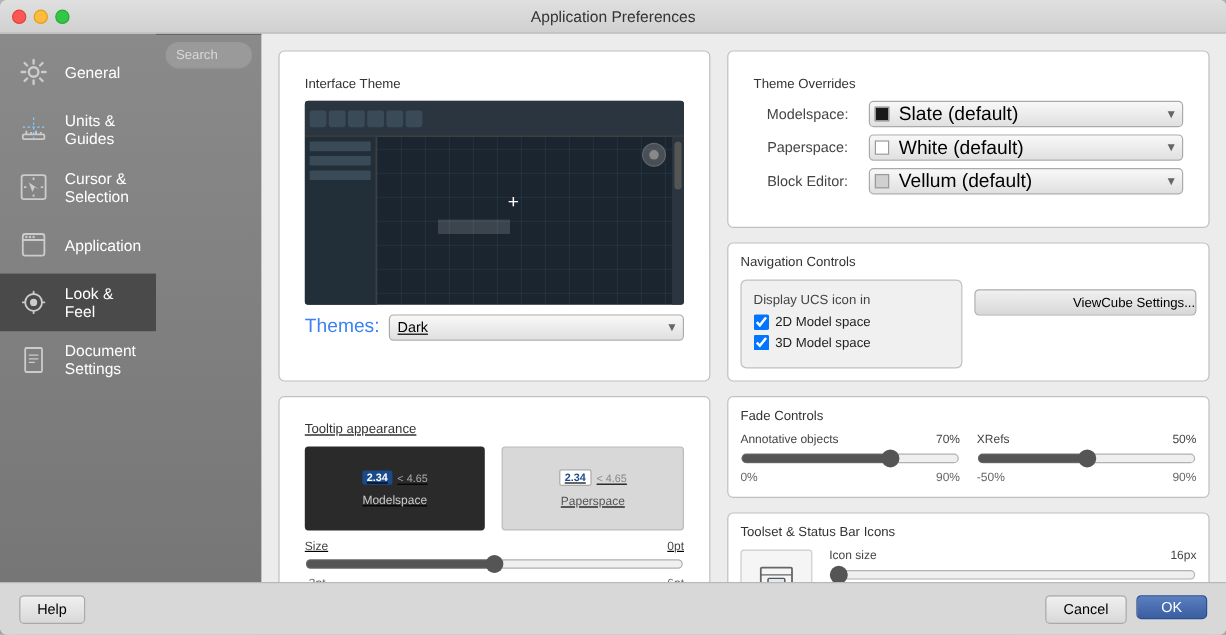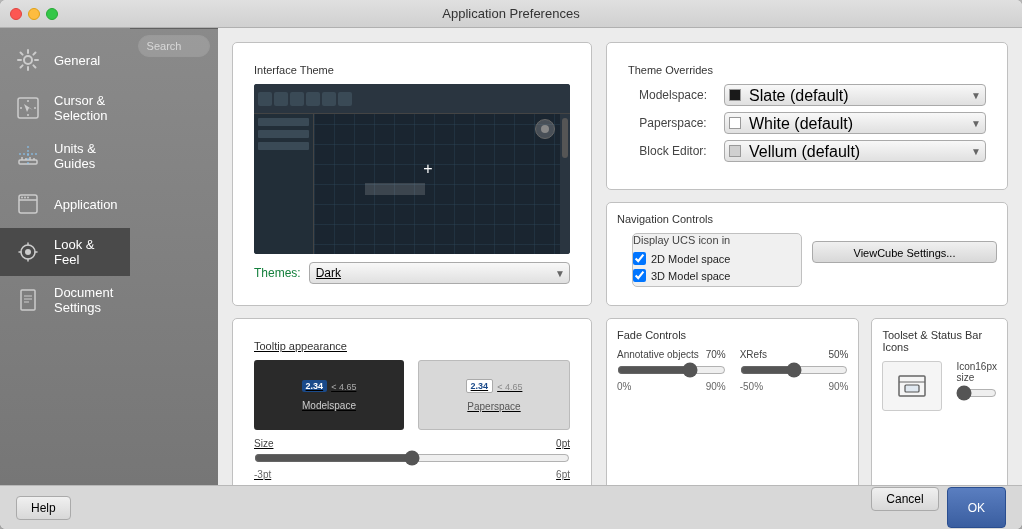--- a/index.html
+++ b/index.html
@@ -198,21 +198,21 @@
       width: 6px; height: 40px;
       background: #555;
       margin: 4px auto;
       border-radius: 3px;
     }
     .themes-row {
       display: flex;
       align-items: center;
       gap: 8px;
     }
-    .themes-label { color: #15803d; font-size: 12px; }
+    .themes-label { color: #3b82f6; font-size: 16px; }
     .select-wrapper {
       position: relative;
       flex: 1;
       display: flex;
       align-items: center;
     }
     .select-wrapper select {
       width: 100%;
       height: 22px;
       border: 1px solid #aaa;
@@ -299,21 +299,21 @@
     }
     .viewcube-btn {
       width: 100%;
       margin-top: 8px;
       height: 22px;
       background: linear-gradient(to bottom, #f0f0f0, #d8d8d8);
       border: 1px solid #aaa;
       border-radius: 4px;
       font-size: 11px;
       cursor: pointer;
-      text-align: center;
+      text-align: right;
       line-height: 22px;
     }
     .bottom-row {
       display: flex;
       gap: 14px;
       flex-shrink: 0;
       flex: 1;
     }
     .tooltip-panel {
       width: 360px;
@@ -382,21 +382,21 @@
     }
     .slider-footer {
       display: flex;
       justify-content: space-between;
       font-size: 10px;
       color: #666;
     }
     .right-panels {
       flex: 1;
       display: flex;
-      flex-direction: row;
+      flex-direction: column;
       gap: 12px;
     }
     .fade-panel {
       padding: 10px;
     }
     .fade-row {
       display: flex;
       gap: 14px;
     }
     .fade-col {
@@ -456,37 +456,36 @@
     .help-btn, .cancel-btn {
       height: 24px;
       padding: 0 14px;
       background: linear-gradient(to bottom, #f0f0f0, #d8d8d8);
       border: 1px solid #aaa;
       border-radius: 4px;
       font-size: 12px;
       cursor: pointer;
     }
     .ok-btn {
-      height: 41px;
+      height: 20px;
       padding: 0 20px;
       background: linear-gradient(to bottom, #5a7ec0, #3a5ea0);
       border: 1px solid #2a4e90;
       border-radius: 4px;
       color: #fff;
       font-size: 12px;
       cursor: pointer;
       font-weight: 500;
     }
     .right-btns { display: flex; gap: 8px; }
     .nav-border {
       border: 1px solid #c0c0c0;
       border-radius: 5px;
-      padding: 0;
+      padding: 10px;
       background: #f0f0f0;
-      margin-left: 15px;
     }
   </style>
 </head>
 <body>
 
 <div class="window">
 
   <div class="titlebar">
     <div class="traffic-lights">
       <div class="traffic-light tl-close"></div>
@@ -502,49 +501,49 @@
       <div class="sidebar-items">
 
         <div class="sidebar-item">
           <div class="sidebar-icon">
             <svg width="28" height="28" viewBox="0 0 28 28" fill="none">
               <circle cx="14" cy="14" r="4" stroke="#ccc" stroke-width="2"></circle>
               <path d="M14 4v3M14 21v3M4 14h3M21 14h3M6.5 6.5l2.1 2.1M19.4 19.4l2.1 2.1M6.5 21.5l2.1-2.1M19.4 8.6l2.1-2.1" stroke="#ccc" stroke-width="2" stroke-linecap="round"></path>
             </svg>
           </div>
           <span class="sidebar-label">General</span>
-        </div>
-
-        <div class="sidebar-item">
-          <div class="sidebar-icon">
-            <svg width="28" height="28" viewBox="0 0 28 28" fill="none">
-              <rect x="4" y="4" width="20" height="20" rx="2" stroke="#ccc" stroke-width="1.5" fill="none"></rect>
-              <path d="M10 10l3 8 2-4 4 2-9-6z" fill="#ccc"></path>
-              <line x1="8" y1="14" x2="6" y2="14" stroke="#ccc" stroke-width="1.5"></line>
-              <line x1="22" y1="14" x2="20" y2="14" stroke="#ccc" stroke-width="1.5"></line>
-              <line x1="14" y1="8" x2="14" y2="6" stroke="#ccc" stroke-width="1.5"></line>
-              <line x1="14" y1="22" x2="14" y2="20" stroke="#ccc" stroke-width="1.5"></line>
-            </svg>
-          </div>
-          <span class="sidebar-label">Cursor &amp; Selection</span>
         </div>
 
         <div class="sidebar-item">
           <div class="sidebar-icon">
             <svg width="28" height="28" viewBox="0 0 28 28" fill="none">
               <rect x="5" y="18" width="18" height="4" rx="1" stroke="#ccc" stroke-width="1.5" fill="none"></rect>
               <line x1="8" y1="18" x2="8" y2="15" stroke="#ccc" stroke-width="1.5"></line>
               <line x1="12" y1="18" x2="12" y2="16" stroke="#ccc" stroke-width="1.5"></line>
               <line x1="16" y1="18" x2="16" y2="15" stroke="#ccc" stroke-width="1.5"></line>
               <line x1="20" y1="18" x2="20" y2="16" stroke="#ccc" stroke-width="1.5"></line>
               <line x1="5" y1="12" x2="23" y2="12" stroke="#8cf" stroke-width="1" stroke-dasharray="2,2"></line>
               <line x1="14" y1="4" x2="14" y2="22" stroke="#8cf" stroke-width="1" stroke-dasharray="2,2"></line>
             </svg>
           </div>
           <span class="sidebar-label">Units &amp; Guides</span>
+        </div>
+
+        <div class="sidebar-item">
+          <div class="sidebar-icon">
+            <svg width="28" height="28" viewBox="0 0 28 28" fill="none">
+              <rect x="4" y="4" width="20" height="20" rx="2" stroke="#ccc" stroke-width="1.5" fill="none"></rect>
+              <path d="M10 10l3 8 2-4 4 2-9-6z" fill="#ccc"></path>
+              <line x1="8" y1="14" x2="6" y2="14" stroke="#ccc" stroke-width="1.5"></line>
+              <line x1="22" y1="14" x2="20" y2="14" stroke="#ccc" stroke-width="1.5"></line>
+              <line x1="14" y1="8" x2="14" y2="6" stroke="#ccc" stroke-width="1.5"></line>
+              <line x1="14" y1="22" x2="14" y2="20" stroke="#ccc" stroke-width="1.5"></line>
+            </svg>
+          </div>
+          <span class="sidebar-label">Cursor &amp; Selection</span>
         </div>
 
         <div class="sidebar-item">
           <div class="sidebar-icon">
             <svg width="28" height="28" viewBox="0 0 28 28" fill="none">
               <rect x="5" y="5" width="18" height="18" rx="2" stroke="#ccc" stroke-width="1.5" fill="none"></rect>
               <line x1="5" y1="10" x2="23" y2="10" stroke="#ccc" stroke-width="1.5"></line>
               <circle cx="8" cy="7.5" r="1" fill="#ccc"></circle>
               <circle cx="11" cy="7.5" r="1" fill="#ccc"></circle>
               <circle cx="14" cy="7.5" r="1" fill="#ccc"></circle>

